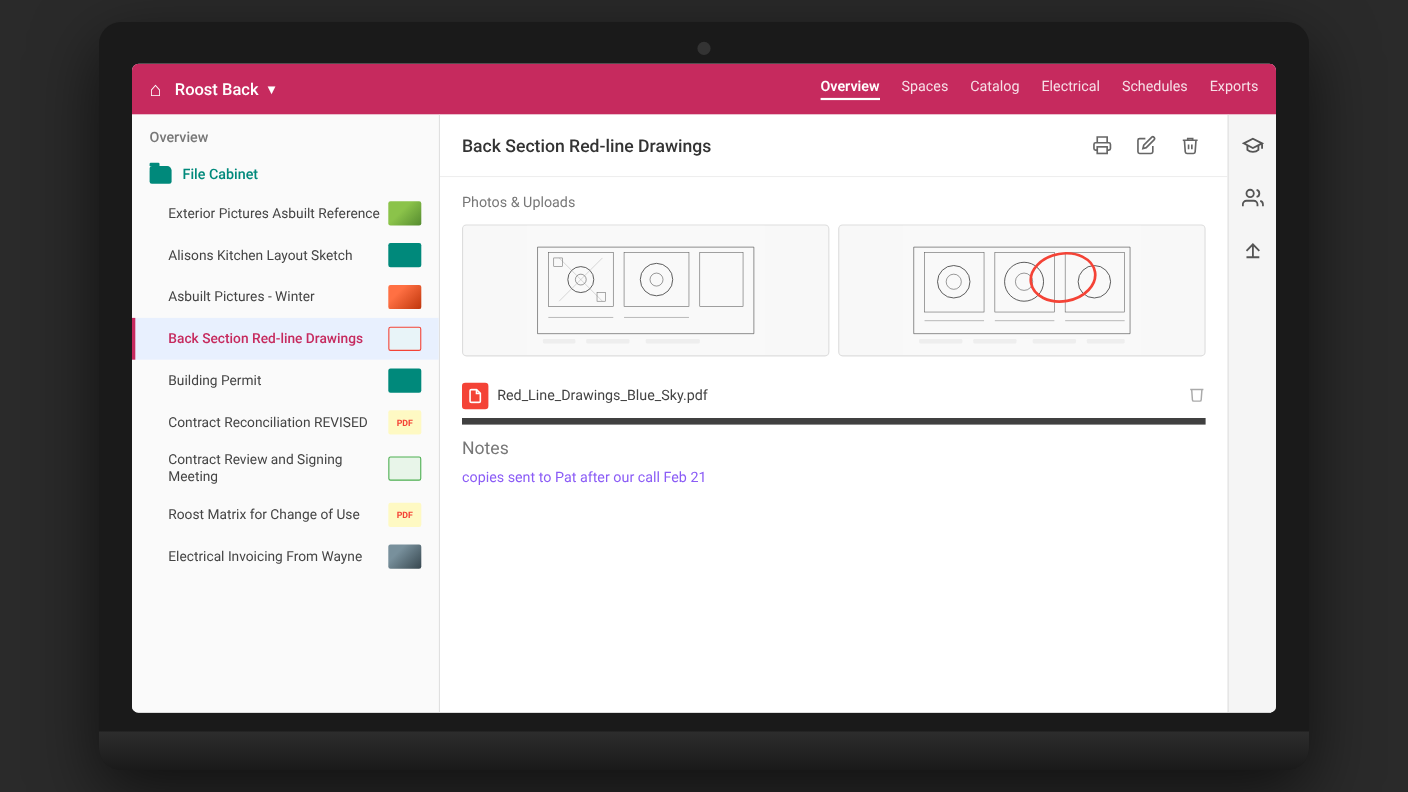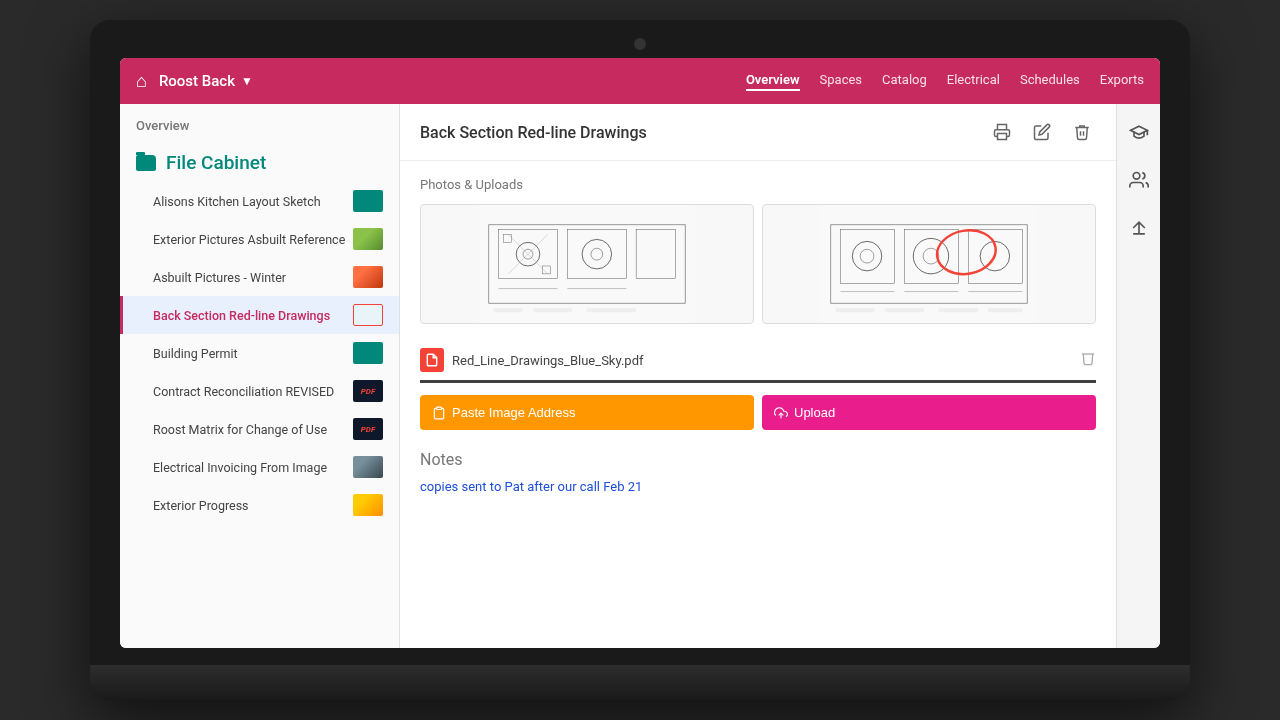--- a/index.html
+++ b/index.html
@@ -147,21 +147,21 @@
       position: absolute;
       top: -3px;
       left: 0;
       width: 9px;
       height: 3px;
       background: #00897b;
       border-radius: 1px 1px 0 0;
     }
 
     .sidebar-section-label {
-      font-size: 19px;
+      font-size: 13px;
       color: #00897b;
       font-weight: 500;
     }
 
     .sidebar-items {
       overflow-y: auto;
       flex: 1;
     }
 
     .sidebar-item {
@@ -195,28 +195,27 @@
       overflow: hidden;
       flex-shrink: 0;
     }
 
     .thumb-teal { background: #00897b; }
     .thumb-red {
       background: #e8f4f8;
       border: 1px solid #f44336;
     }
     .thumb-pdf {
-      background: #0f172a;
+      background: #fef9c3;
       display: flex;
       align-items: center;
       justify-content: center;
       font-size: 8px;
       color: #f44336;
       font-weight: bold;
-      font-style: italic;
     }
     .thumb-green {
       background: #e8f5e9;
       border: 1px solid #4caf50;
     }
     .thumb-blueprint2 {
       background: #e3f2fd;
       border: 1px solid #90caf9;
     }
 
@@ -302,21 +301,21 @@
     .blueprint-svg {
       width: 100%;
       height: 100%;
     }
 
     
     .file-attachment {
       display: flex;
       align-items: center;
       padding: 8px 0;
-      border-bottom: 3px solid #404040;
+      border-bottom: 6px solid #404040;
       margin-bottom: 12px;
     }
 
     .file-icon {
       width: 24px;
       height: 24px;
       background: #f44336;
       border-radius: 3px;
       display: flex;
       align-items: center;
@@ -376,21 +375,21 @@
     }
 
     .notes-section-label {
       font-size: 16px;
       color: #777;
       margin-bottom: 8px;
     }
 
     .notes-text {
       font-size: 13px;
-      color: #1d4ed8;
+      color: #8b5cf6;
       line-height: 1.5;
     }
 
     
     .right-panel {
       width: 44px;
       background: #f5f5f5;
       border-left: 1px solid #e0e0e0;
       display: flex;
       flex-direction: column;
@@ -439,27 +438,27 @@
 
       <aside class="sidebar">
         <div class="sidebar-header">Overview</div>
         <div class="sidebar-section">
           <div class="folder-icon"></div>
           <span class="sidebar-section-label">File Cabinet</span>
         </div>
         <div class="sidebar-items">
 
           <div class="sidebar-item">
+            <span class="sidebar-item-text">Exterior Pictures Asbuilt Reference</span>
+            <div class="sidebar-item-thumb" style="background:linear-gradient(135deg,#8BC34A 40%,#558B2F 100%);"></div>
+          </div>
+
+          <div class="sidebar-item">
             <span class="sidebar-item-text">Alisons Kitchen Layout Sketch</span>
             <div class="sidebar-item-thumb thumb-teal"></div>
-          </div>
-
-          <div class="sidebar-item">
-            <span class="sidebar-item-text">Exterior Pictures Asbuilt Reference</span>
-            <div class="sidebar-item-thumb" style="background:linear-gradient(135deg,#8BC34A 40%,#558B2F 100%);"></div>
           </div>
 
           <div class="sidebar-item">
             <span class="sidebar-item-text">Asbuilt Pictures - Winter</span>
             <div class="sidebar-item-thumb" style="background:linear-gradient(135deg,#FF7043 30%,#BF360C 100%);"></div>
           </div>
 
           <div class="sidebar-item active">
             <span class="sidebar-item-text">Back Section Red-line Drawings</span>
             <div class="sidebar-item-thumb thumb-red"></div>
@@ -468,36 +467,36 @@
           <div class="sidebar-item">
             <span class="sidebar-item-text">Building Permit</span>
             <div class="sidebar-item-thumb thumb-teal"></div>
           </div>
 
           <div class="sidebar-item">
             <span class="sidebar-item-text">Contract Reconciliation REVISED</span>
             <div class="sidebar-item-thumb thumb-pdf">PDF</div>
           </div>
 
+          <div class="sidebar-item">
+            <span class="sidebar-item-text">Contract Review and Signing Meeting</span>
+            <div class="sidebar-item-thumb thumb-green"></div>
+          </div>
 
           <div class="sidebar-item">
             <span class="sidebar-item-text">Roost Matrix for Change of Use</span>
             <div class="sidebar-item-thumb thumb-pdf">PDF</div>
           </div>
 
           <div class="sidebar-item">
-            <span class="sidebar-item-text">Electrical Invoicing From Image</span>
+            <span class="sidebar-item-text">Electrical Invoicing From Wayne</span>
             <div class="sidebar-item-thumb" style="background:linear-gradient(135deg,#78909C 30%,#37474F 100%);"></div>
           </div>
 
 
-          <div class="sidebar-item">
-            <span class="sidebar-item-text">Exterior Progress</span>
-            <div class="sidebar-item-thumb" style="background:linear-gradient(135deg,#FFCC02 30%,#FF8F00 100%);"></div>
-          </div>
 
         </div>
       </aside>
 
       <main class="content-area">
         <div class="content-header">
           <span class="content-title">Back Section Red-line Drawings</span>
           <div class="header-actions">
             <div class="header-action-btn">
               <svg width="18" height="18" viewBox="0 0 24 24" fill="none" stroke="#666" stroke-width="2">
@@ -602,37 +601,20 @@
             </div>
             <span class="file-name">Red_Line_Drawings_Blue_Sky.pdf</span>
             <div class="file-delete-btn">
               <svg width="16" height="16" viewBox="0 0 24 24" fill="none" stroke="#aaa" stroke-width="2">
                 <polyline points="3 6 5 6 21 6"></polyline>
                 <path d="M19 6l-1 14a2 2 0 0 1-2 2H8a2 2 0 0 1-2-2L5 6"></path>
               </svg>
             </div>
           </div>
 
-          <div class="upload-buttons">
-            <button class="btn-paste">
-              <svg width="14" height="14" viewBox="0 0 24 24" fill="none" stroke="white" stroke-width="2">
-                <path d="M16 4h2a2 2 0 0 1 2 2v14a2 2 0 0 1-2 2H6a2 2 0 0 1-2-2V6a2 2 0 0 1 2-2h2"></path>
-                <rect x="8" y="2" width="8" height="4" rx="1" ry="1"></rect>
-              </svg>
-              <span>Paste Image Address</span>
-            </button>
-            <button class="btn-upload">
-              <svg width="14" height="14" viewBox="0 0 24 24" fill="none" stroke="white" stroke-width="2">
-                <polyline points="16 16 12 12 8 16"></polyline>
-                <line x1="12" y1="12" x2="12" y2="21"></line>
-                <path d="M20.39 18.39A5 5 0 0 0 18 9h-1.26A8 8 0 1 0 3 16.3"></path>
-              </svg>
-              <span>Upload</span>
-            </button>
-          </div>
 
           <div class="notes-section-label">Notes</div>
           <div class="notes-text">copies sent to Pat after our call Feb 21</div>
 
         </div>
       </main>
 
       <div class="right-panel">
         <div class="right-panel-icon">
           <svg width="20" height="20" viewBox="0 0 24 24" fill="none" stroke="#555" stroke-width="2">

